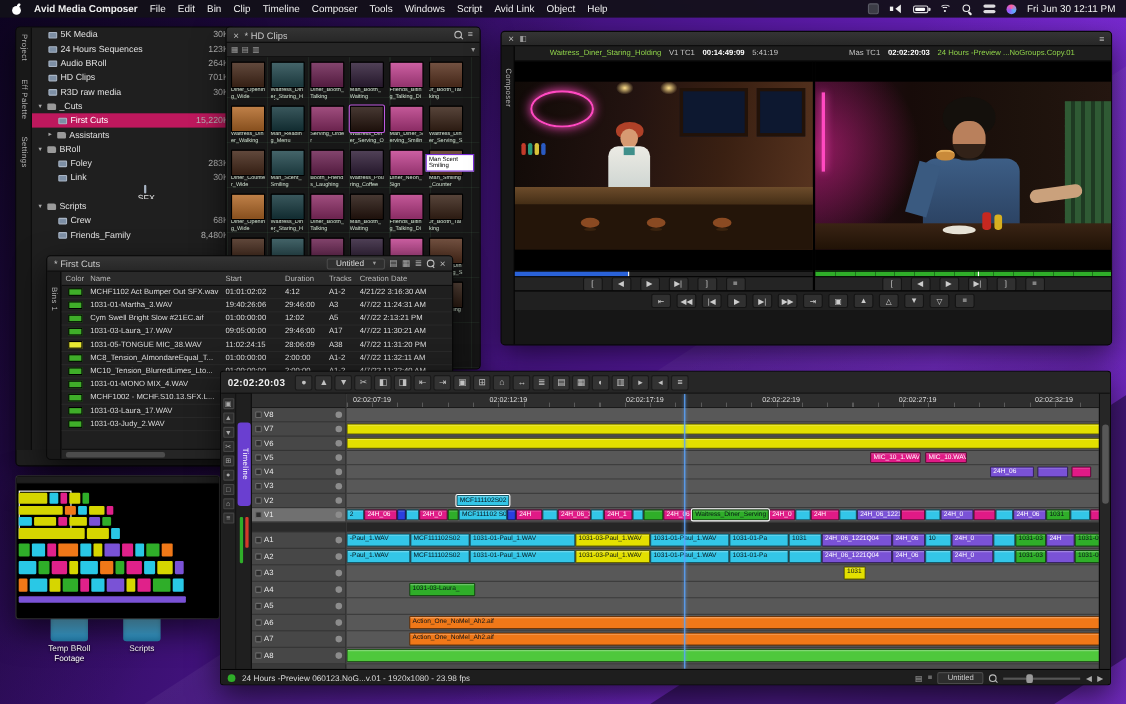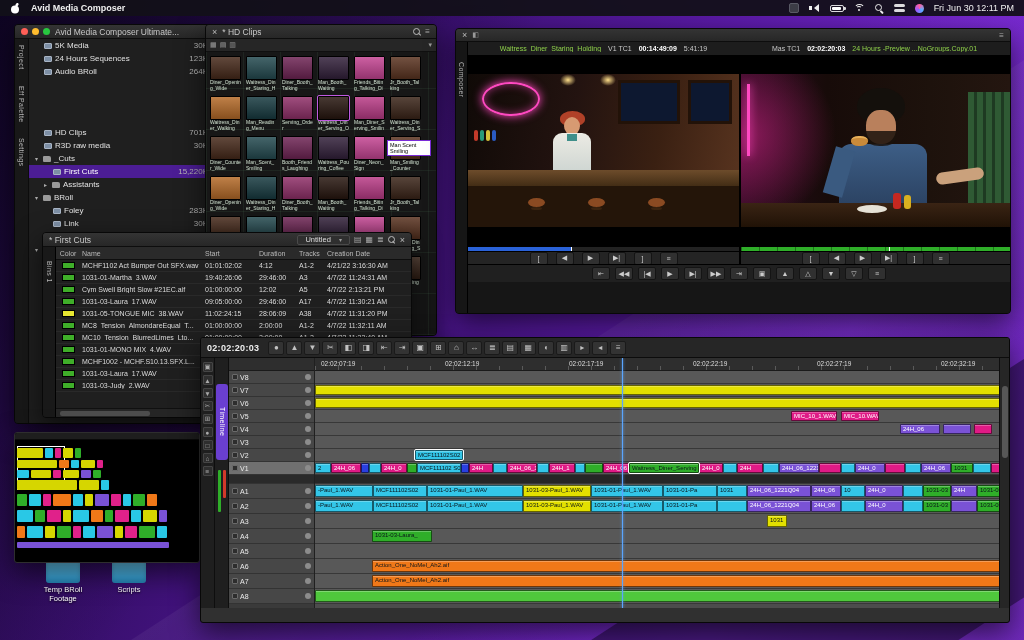--- a/index.html
+++ b/index.html
@@ -59,21 +59,21 @@
 
   
   .projw{left:14px;top:24px;width:200px;height:400px;z-index:2;background:#1f1f1f;}
   .proj-body{position:relative;height:calc(100% - 14px);}
   #proj-vtabs{position:absolute;left:0;top:0;bottom:0;width:14px;background:#181818;border-right:1px solid #0c0c0c;display:flex;flex-direction:column;gap:16px;align-items:center;padding-top:6px;}
   .proj-main{margin-left:14px;}
   .proj-filter{height:18px;display:flex;align-items:center;gap:4px;padding:2px 5px;}
   .ddl{background:#2f2f2f;border:1px solid #4a4a4a;border-radius:2px;font-size:7.5px;color:#ddd;padding:1px 7px;display:flex;gap:8px;align-items:center;}
   .ddl b{font-weight:normal;font-size:6px;color:#999;}
   .trow{display:flex;align-items:center;height:13px;font-size:8px;color:#e0e0e0;white-space:nowrap;overflow:hidden;}
-  .trow.sel{background:#4c1d95;color:#fff;}
+  .trow.sel{background:#be185d;color:#fff;}
   .bico{flex:0 0 8px;height:6px;background:#7d8fa5;border:1px solid #a8b4c4;border-radius:1px;margin-right:3px;}
   .fico{flex:0 0 8px;height:6px;background:#9a9a9a;border-radius:1px 2px 1px 1px;margin-right:3px;}
   .arr{width:7px;color:#aaa;font-size:6px;margin-right:1px;}
   .tsize{margin-left:auto;padding-right:5px;color:#b8b8b8;}
 
   
   .hdw{left:205px;top:24px;width:232px;height:312px;z-index:3;background:#1c1c1c;}
   .hd-tools{height:13px;background:#262626;display:flex;align-items:center;gap:3px;padding:0 4px;border-bottom:1px solid #101010;font-size:7px;color:#999;}
   .hd-grid{position:relative;height:calc(100% - 27px);padding:4px;display:flex;flex-wrap:wrap;gap:5px;align-content:flex-start;overflow:hidden;
     background:repeating-linear-gradient(90deg,rgba(120,200,140,.08) 0 1px,transparent 1px 37px),
@@ -217,20 +217,34 @@
   <div class="beam beam2"></div>
 
   <div class="menubar">
     <span style="display:flex;align-items:center;">
       <svg width="10" height="11">
           <circle cx="5" cy="6.5" r="4" fill="#fff"></circle>
           <ellipse cx="7" cy="1.8" rx="1.3" ry="2" fill="#fff" transform="rotate(35 7 1.8)"></ellipse>
         </svg>
     </span>
     <span class="appname">Avid Media Composer</span>
+    <span id="menu-items">
+        <span class="mi">File</span>
+        <span class="mi">Edit</span>
+        <span class="mi">Bin</span>
+        <span class="mi">Clip</span>
+        <span class="mi">Timeline</span>
+        <span class="mi">Composer</span>
+        <span class="mi">Tools</span>
+        <span class="mi">Windows</span>
+        <span class="mi">Script</span>
+        <span class="mi">Avid Link</span>
+        <span class="mi">Object</span>
+        <span class="mi">Help</span>
+      </span>
     <span class="mb-right">
       <span class="mbic ic-app"></span>
       <span class="mbic ic-vol"></span>
       <span class="mbic ic-batt"></span>
       <span class="mbic ic-wifi">
           <i class="w1"></i>
           <i class="w2"></i>
           <i class="wd"></i>
         </span>
       <span class="mbic ic-mag"></span>
@@ -245,28 +259,20 @@
         <div class="ficon2"></div>
         <div class="flabel">Temp BRoll Footage</div>
       </div>
       <div class="dfolder">
         <div class="ficon2"></div>
         <div class="flabel">Scripts</div>
       </div>
     </div>
 
   <div class="win projw">
-    <div class="titlebar">
-      <span class="tlights">
-          <i class="tl-r"></i>
-          <i class="tl-y"></i>
-          <i class="tl-g"></i>
-        </span>
-      <span class="ttl">Avid Media Composer Ultimate...</span>
-    </div>
     <div class="proj-body">
       <div id="proj-vtabs">
           <span class="vtext">Project</span>
           <span class="vtext">Eff Palette</span>
           <span class="vtext">Settings</span>
         </div>
       <div class="proj-main">
         <div id="proj-tree">
             <div class="trow" style="padding-left: 15px;">
               <span class="bico"></span>
@@ -276,21 +282,21 @@
             <div class="trow" style="padding-left: 15px;">
               <span class="bico"></span>
               <span class="tlabel">24 Hours Sequences</span>
               <span class="tsize">123K</span>
             </div>
             <div class="trow" style="padding-left: 15px;">
               <span class="bico"></span>
               <span class="tlabel">Audio BRoll</span>
               <span class="tsize">264K</span>
             </div>
-            <div class="trow" style="padding-left: 15px; margin-top: 48px;">
+            <div class="trow" style="padding-left: 15px;">
               <span class="bico"></span>
               <span class="tlabel">HD Clips</span>
               <span class="tsize">701K</span>
             </div>
             <div class="trow" style="padding-left: 15px;">
               <span class="bico"></span>
               <span class="tlabel">R3D raw media</span>
               <span class="tsize">30K</span>
             </div>
             <div class="trow" style="padding-left: 6px;">
@@ -316,21 +322,21 @@
             <div class="trow" style="padding-left: 24px;">
               <span class="bico"></span>
               <span class="tlabel">Foley</span>
               <span class="tsize">283K</span>
             </div>
             <div class="trow" style="padding-left: 24px;">
               <span class="bico"></span>
               <span class="tlabel">Link</span>
               <span class="tsize">30K</span>
             </div>
-            <div class="trow" style="padding-left: 24px;">
+            <div class="trow" style="padding-left: 24px; flex-direction: column;">
               <span class="bico"></span>
               <span class="tlabel">SFX</span>
               <span class="tsize">190K</span>
             </div>
             <div class="trow" style="padding-left: 6px;">
               <span class="arr">▾</span>
               <span class="fico"></span>
               <span class="tlabel">Scripts</span>
             </div>
             <div class="trow" style="padding-left: 24px;">
@@ -1077,14 +1083,29 @@
           </div>
           <div class="lane audio" style="height: 15px; flex: 0 0 15px;">
             <div class="clip" style="left: 0px; width: 690px; background: rgb(79, 200, 60);"></div>
           </div>
           <div class="playhead" style="left: 307px;"></div>
         </div>
       <div class="tl-vscroll">
           <span class="vthumb"></span>
         </div>
     </div>
+    <div class="tl-status">
+      <span class="dotg"></span>
+      <span class="seq">24 Hours -Preview 060123.NoG...v.01 - 1920x1080 - 23.98 fps</span>
+      <span class="st-right">
+        <span class="sticon">▤</span>
+        <span class="sticon">≡</span>
+        <span class="untitled">Untitled</span>
+        <span class="magico"></span>
+        <span class="slider">
+            <span class="sthumb"></span>
+          </span>
+        <span class="sticon">◀</span>
+        <span class="sticon">▶</span>
+      </span>
+    </div>
   </div>
 </div>
 
 </body></html>

